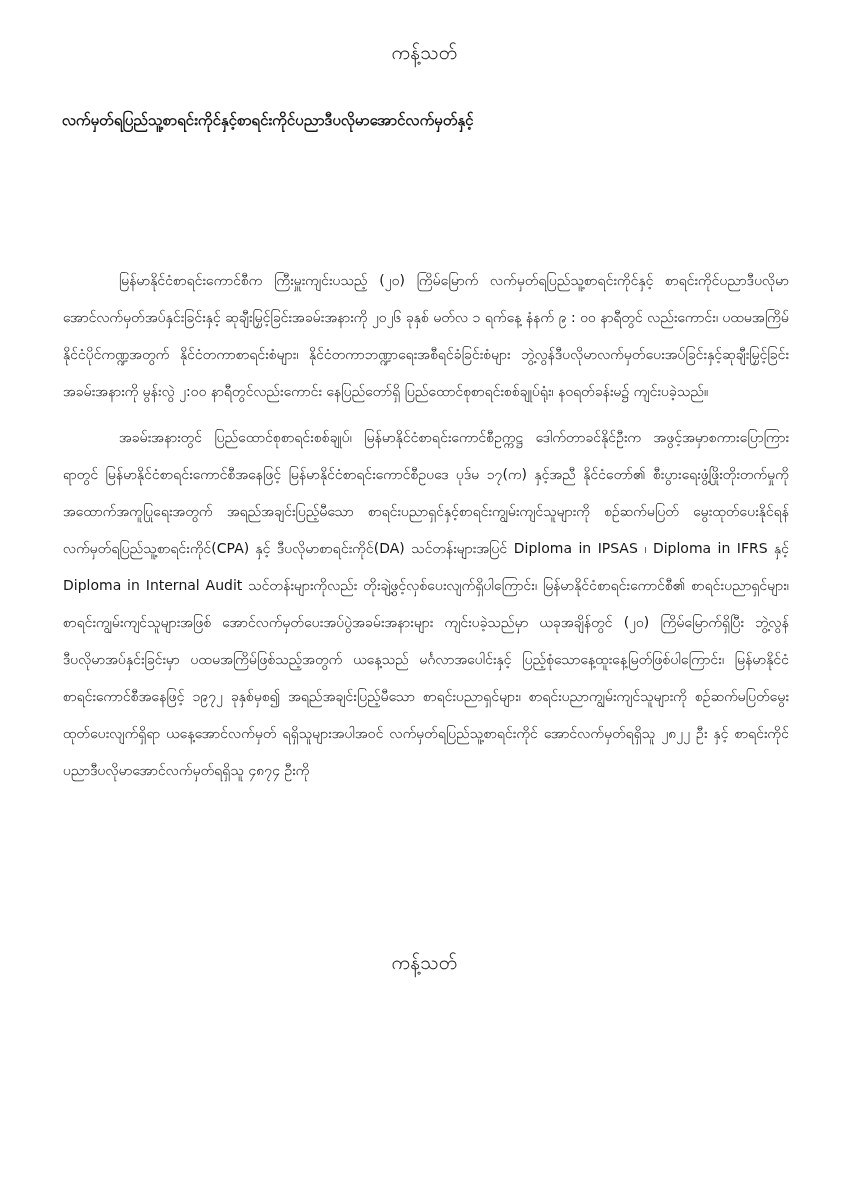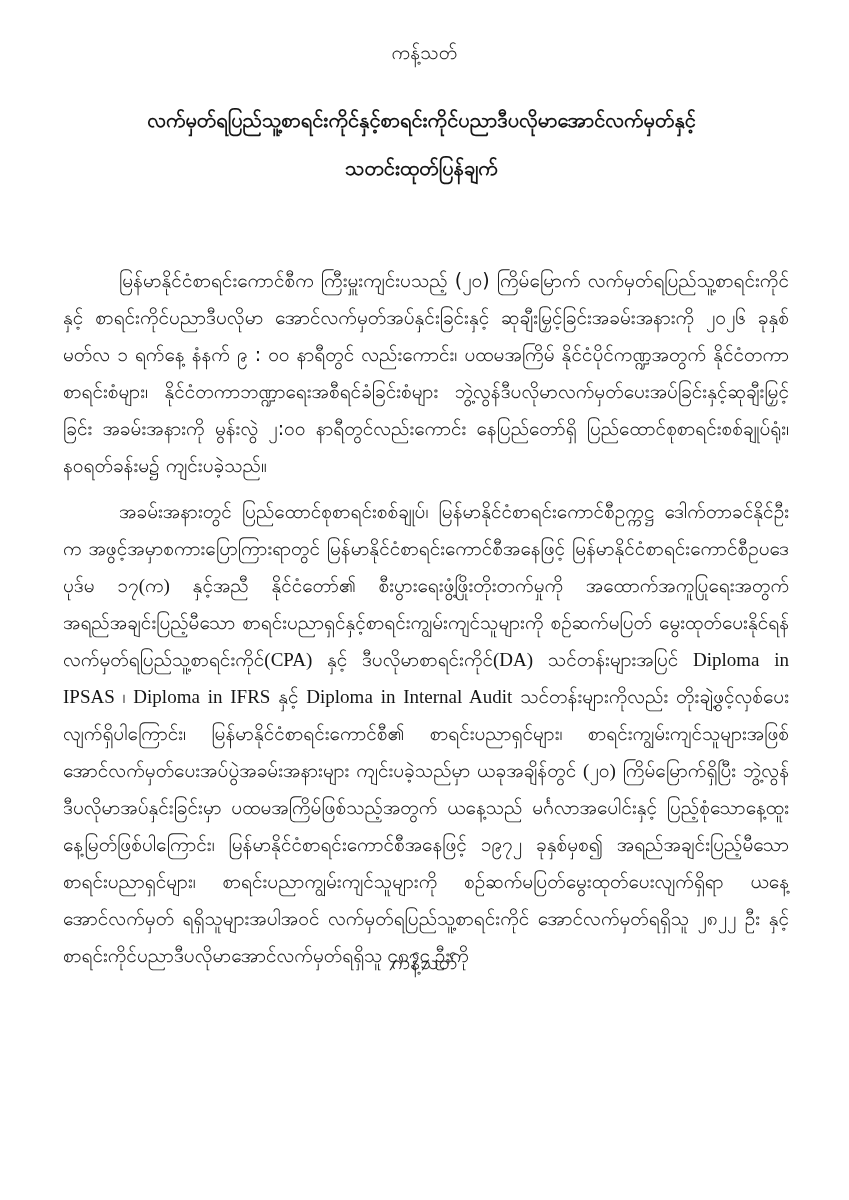--- a/index.html
+++ b/index.html
@@ -26,56 +26,53 @@
     letter-spacing: 0.2px;
   }
   .classification.top { top: 40px; }
   .classification.bottom { bottom: 34px; }
 
   .doc-title {
     position: absolute;
     top: 96px;
     left: 62px;
     right: 68px;
-    text-align: center;
     font-weight: bold;
-    font-size: 20px;
+    font-size: 15px;
     line-height: 48px;
   }
   .doc-title .title-line { white-space: normal; }
 
   .doc-body {
     position: absolute;
     top: 262px;
     left: 63px;
     right: 60px;
-    font-size: 19px;
+    font-size: 14px;
     line-height: 37px;
     text-align: justify;
     text-justify: inter-word;
   }
   .doc-body p {
     margin: 0;
     text-indent: 56px;
   }
   .doc-body p + p {
     margin-top: 9px;
-    font-family: Liberation Serif, serif;
   }
 </style>
 </head>
 <body>
 
 <div class="page">
 
   <div class="classification top">ကန့်သတ်</div>
 
   <div class="doc-title">
     <div class="title-line">လက်မှတ်ရပြည်သူ့စာရင်းကိုင်နှင့်စာရင်းကိုင်ပညာဒီပလိုမာအောင်လက်မှတ်နှင့်</div>
-    <div class="title-line">သတင်းထုတ်ပြန်ချက်</div>
   </div>
 
   <div class="doc-body">
     <p>မြန်မာနိုင်ငံစာရင်းကောင်စီက ကြီးမှူးကျင်းပသည့် (၂၀) ကြိမ်မြောက် လက်မှတ်ရပြည်သူ့စာရင်းကိုင်နှင့် စာရင်းကိုင်ပညာဒီပလိုမာ အောင်လက်မှတ်အပ်နှင်းခြင်းနှင့် ဆုချီးမြှင့်ခြင်းအခမ်းအနားကို ၂၀၂၆ ခုနှစ် မတ်လ ၁ ရက်နေ့ နံနက် ၉ : ၀၀ နာရီတွင် လည်းကောင်း၊ ပထမအကြိမ် နိုင်ငံပိုင်ကဏ္ဍအတွက် နိုင်ငံတကာစာရင်းစံများ၊ နိုင်ငံတကာဘဏ္ဍာရေးအစီရင်ခံခြင်းစံများ ဘွဲ့လွန်ဒီပလိုမာလက်မှတ်ပေးအပ်ခြင်းနှင့်ဆုချီးမြှင့်ခြင်း အခမ်းအနားကို မွန်းလွဲ ၂:၀၀ နာရီတွင်လည်းကောင်း နေပြည်တော်ရှိ ပြည်ထောင်စုစာရင်းစစ်ချုပ်ရုံး၊ နဝရတ်ခန်းမ၌ ကျင်းပခဲ့သည်။</p>
     <p>အခမ်းအနားတွင် ပြည်ထောင်စုစာရင်းစစ်ချုပ်၊ မြန်မာနိုင်ငံစာရင်းကောင်စီဥက္ကဋ္ဌ ဒေါက်တာခင်နိုင်ဦးက အဖွင့်အမှာစကားပြောကြားရာတွင် မြန်မာနိုင်ငံစာရင်းကောင်စီအနေဖြင့် မြန်မာနိုင်ငံစာရင်းကောင်စီဥပဒေ ပုဒ်မ ၁၇(က) နှင့်အညီ နိုင်ငံတော်၏ စီးပွားရေးဖွံ့ဖြိုးတိုးတက်မှုကို အထောက်အကူပြုရေးအတွက် အရည်အချင်းပြည့်မီသော စာရင်းပညာရှင်နှင့်စာရင်းကျွမ်းကျင်သူများကို စဉ်ဆက်မပြတ် မွေးထုတ်ပေးနိုင်ရန် လက်မှတ်ရပြည်သူ့စာရင်းကိုင်(CPA) နှင့် ဒီပလိုမာစာရင်းကိုင်(DA) သင်တန်းများအပြင် Diploma in IPSAS ၊ Diploma in IFRS နှင့် Diploma in Internal Audit သင်တန်းများကိုလည်း တိုးချဲ့ဖွင့်လှစ်ပေးလျက်ရှိပါကြောင်း၊ မြန်မာနိုင်ငံစာရင်းကောင်စီ၏ စာရင်းပညာရှင်များ၊ စာရင်းကျွမ်းကျင်သူများအဖြစ် အောင်လက်မှတ်ပေးအပ်ပွဲအခမ်းအနားများ ကျင်းပခဲ့သည်မှာ ယခုအချိန်တွင် (၂၀) ကြိမ်မြောက်ရှိပြီး ဘွဲ့လွန်ဒီပလိုမာအပ်နှင်းခြင်းမှာ ပထမအကြိမ်ဖြစ်သည့်အတွက် ယနေ့သည် မင်္ဂလာအပေါင်းနှင့် ပြည့်စုံသောနေ့ထူးနေ့မြတ်ဖြစ်ပါကြောင်း၊ မြန်မာနိုင်ငံစာရင်းကောင်စီအနေဖြင့် ၁၉၇၂ ခုနှစ်မှစ၍ အရည်အချင်းပြည့်မီသော စာရင်းပညာရှင်များ၊ စာရင်းပညာကျွမ်းကျင်သူများကို စဉ်ဆက်မပြတ်မွေးထုတ်ပေးလျက်ရှိရာ ယနေ့အောင်လက်မှတ် ရရှိသူများအပါအဝင် လက်မှတ်ရပြည်သူ့စာရင်းကိုင် အောင်လက်မှတ်ရရှိသူ ၂၈၂၂ ဦး နှင့် စာရင်းကိုင်ပညာဒီပလိုမာအောင်လက်မှတ်ရရှိသူ ၄၈၇၄ ဦးကို</p>
   </div>
 
   <div class="classification bottom">ကန့်သတ်</div>
 
 </div>

